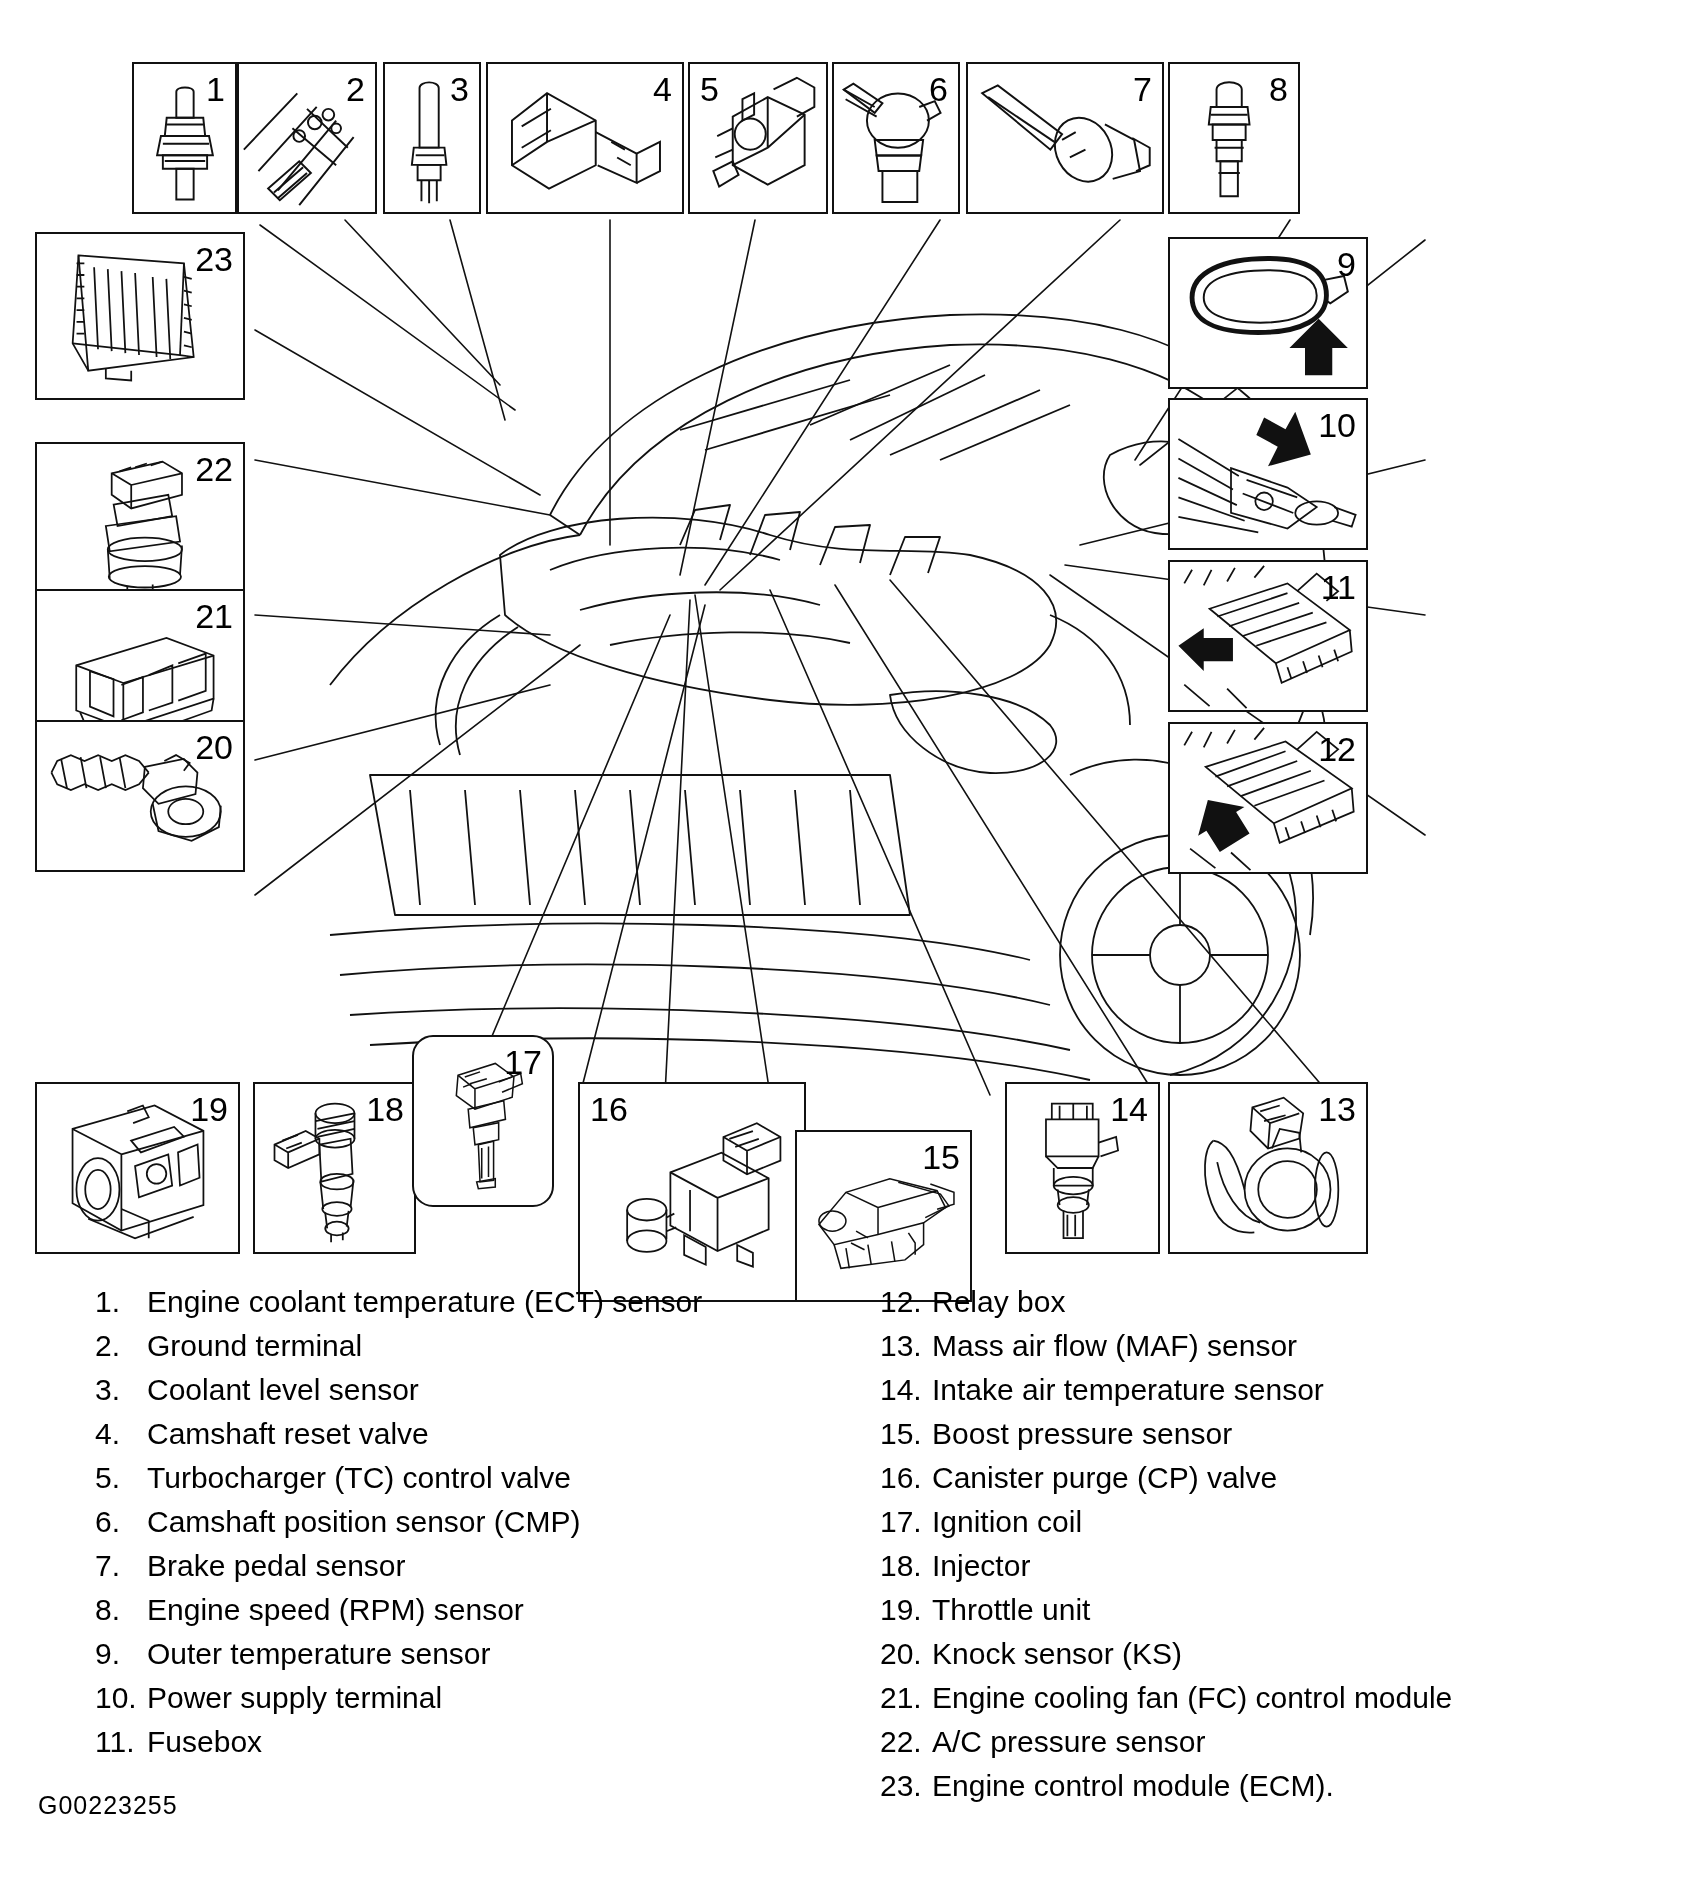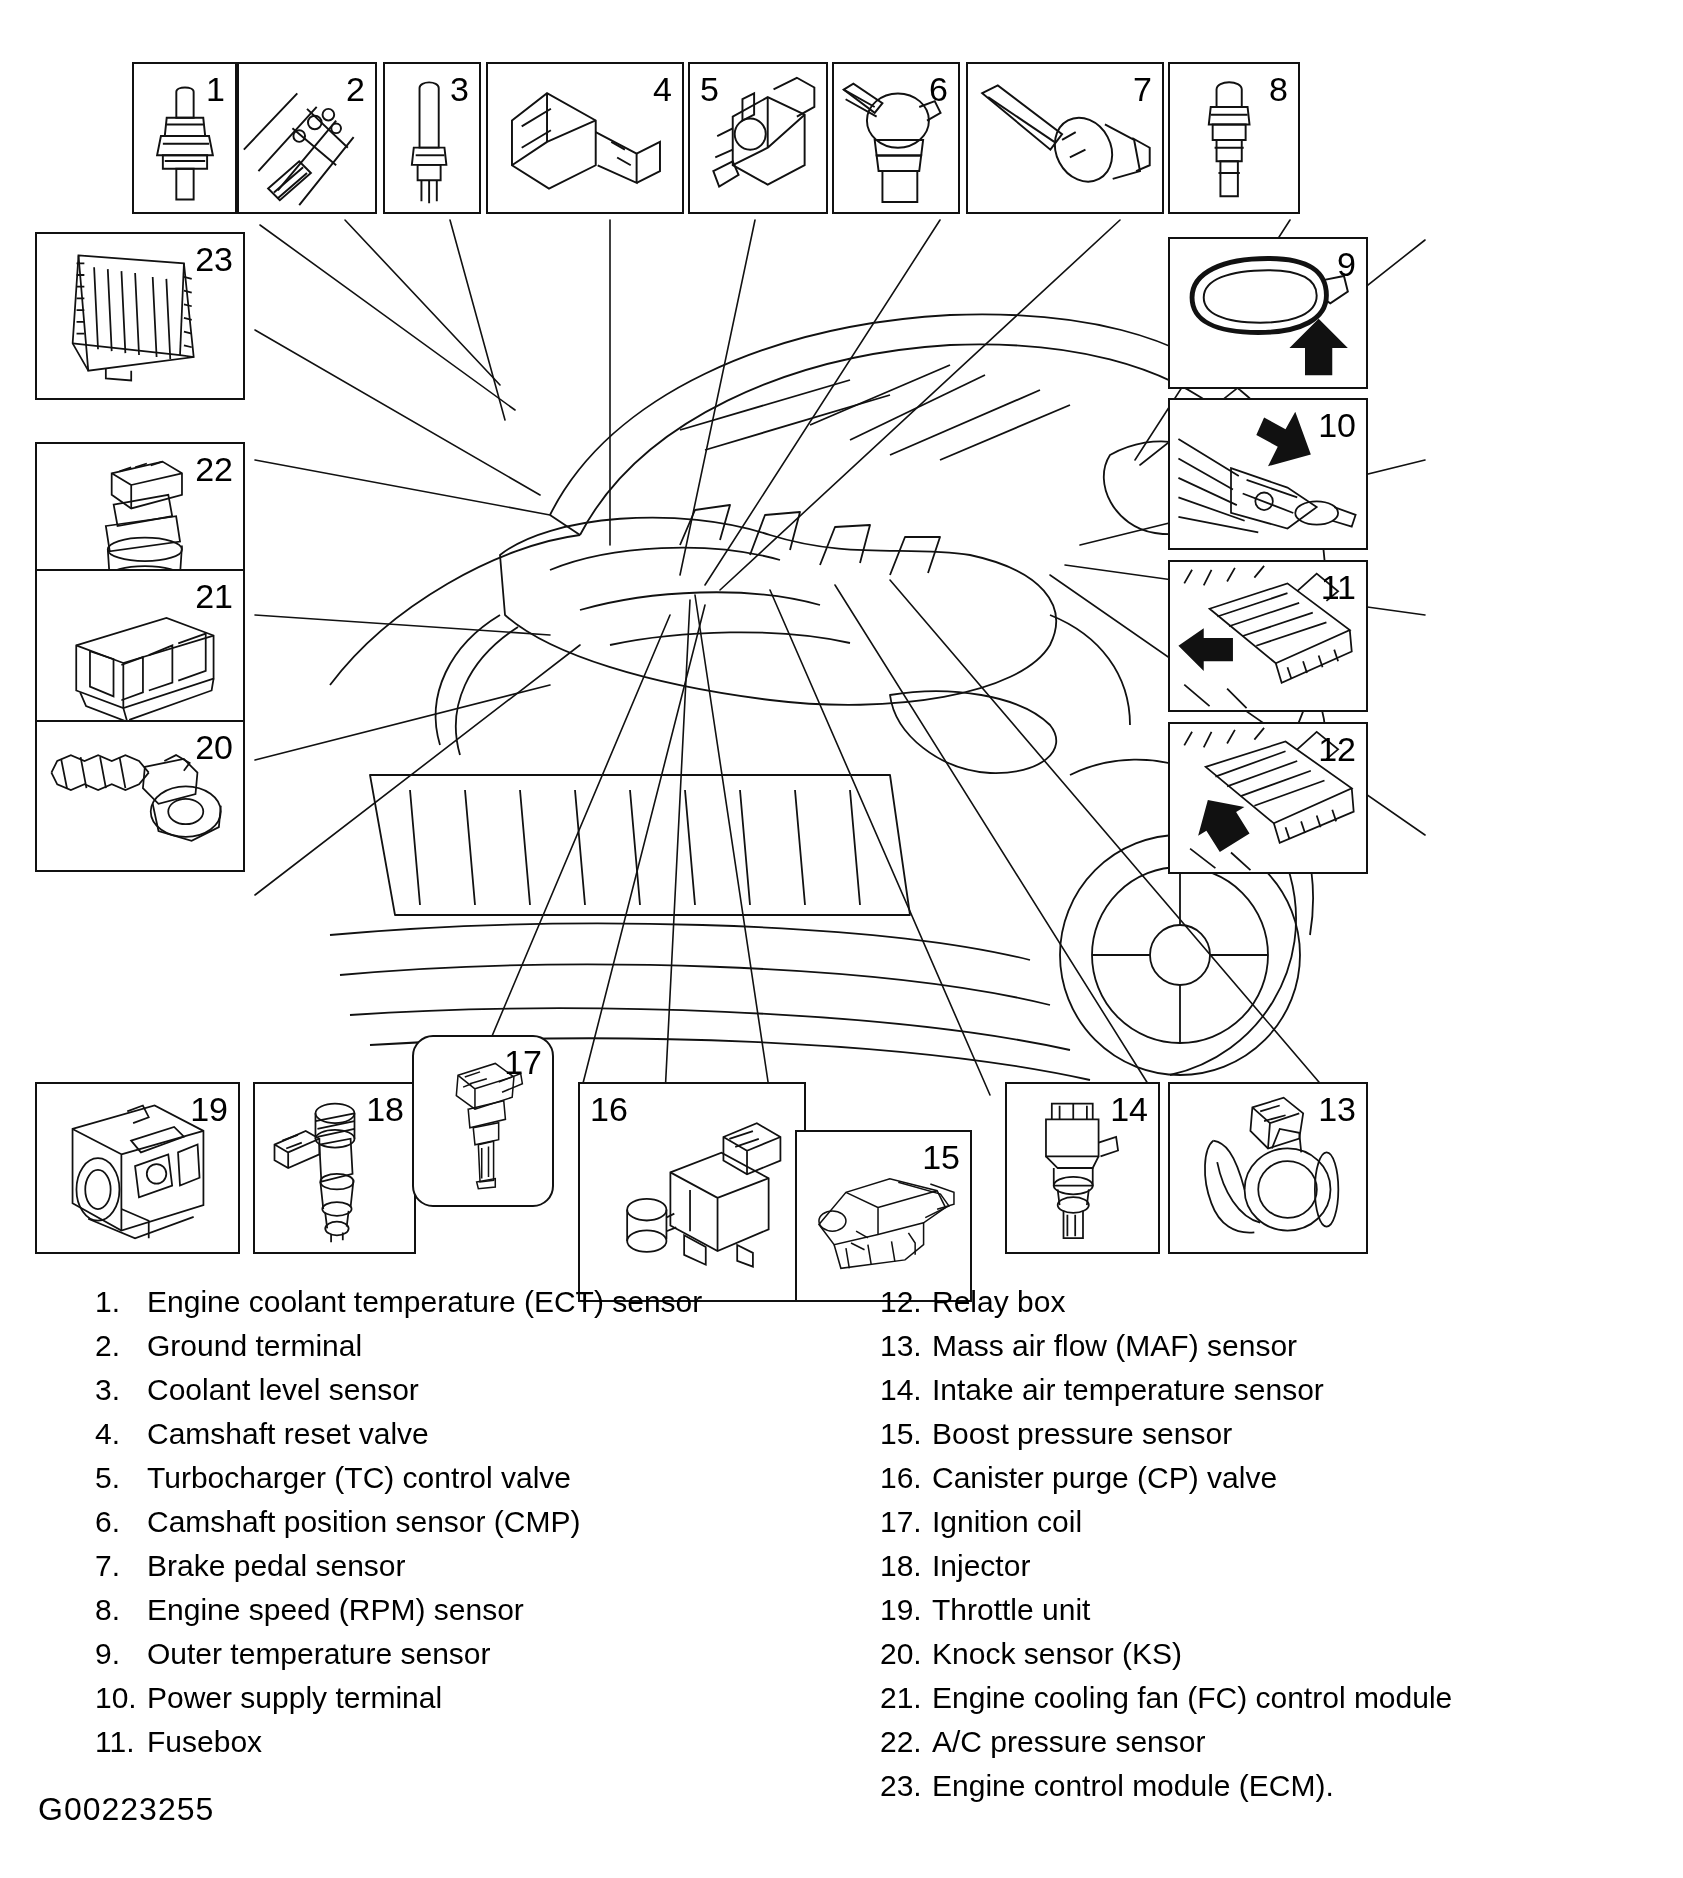--- a/index.html
+++ b/index.html
@@ -18,21 +18,21 @@
   #legend{position:absolute;left:0;top:1280px;width:1683px;height:530px;}
   .legcol{position:absolute;top:0;}
   #legend-left{left:95px;width:760px;}
   #legend-right{left:880px;width:780px;}
   .legitem{display:flex;align-items:baseline;font-size:30px;line-height:44px;white-space:nowrap;}
   .legnum{display:inline-block;text-align:left;flex:none;}
   #legend-left .legnum{width:52px;}
   #legend-right .legnum{width:52px;}
   .legtext{display:inline-block;}
 
-  #figid{position:absolute;left:38px;top:1791px;font-size:32px;letter-spacing:1px;
+  #figid{position:absolute;left:38px;top:1791px;font-size:25px;letter-spacing:1px;
          font-family:"Liberation Sans",sans-serif;}
 </style>
 </head>
 <body>
 
 <div id="diagram">
 
   <svg id="centerart" viewBox="0 0 1180 890">
     <g fill="none" stroke="#111" stroke-width="1.6" stroke-linecap="round">
 
@@ -333,21 +333,21 @@
         <path d="M70 84 L142 74 L146 100 L74 110 Z"></path>
         <ellipse cx="110" cy="108" rx="38" ry="12"></ellipse>
         <path d="M72 108 L74 138 M148 104 L146 134"></path>
         <ellipse cx="110" cy="136" rx="37" ry="11"></ellipse>
         <path d="M92 146 L92 160 M118 144 L118 158"></path>
       </g>
     </svg>
     <span class="cnum right">22</span>
   </div>
 
-  <div class="cbox" style="left:35px;top:569px;width:210px;height:188px;">
+  <div class="cbox" style="left:35px;top:589px;width:210px;height:188px;">
     <svg class="art" viewBox="0 0 210 152">
       <g fill="none" stroke="#111" stroke-width="1.8">
         <path d="M40 58 L132 30 L180 48 L180 92 L88 122 L40 104 Z"></path>
         <path d="M40 58 L88 76 L88 122 M88 76 L180 48"></path>
         <path d="M54 64 L78 72 L78 110 L54 100 Z"></path>
         <path d="M86 78 L108 70 L108 106 L86 114"></path>
         <path d="M114 68 L138 58 L138 96 L114 104"></path>
         <path d="M144 56 L172 46 L172 84 L144 94"></path>
         <path d="M44 106 L50 120 L92 136 L88 122"></path>
         <path d="M94 134 L178 104 L180 92"></path>

